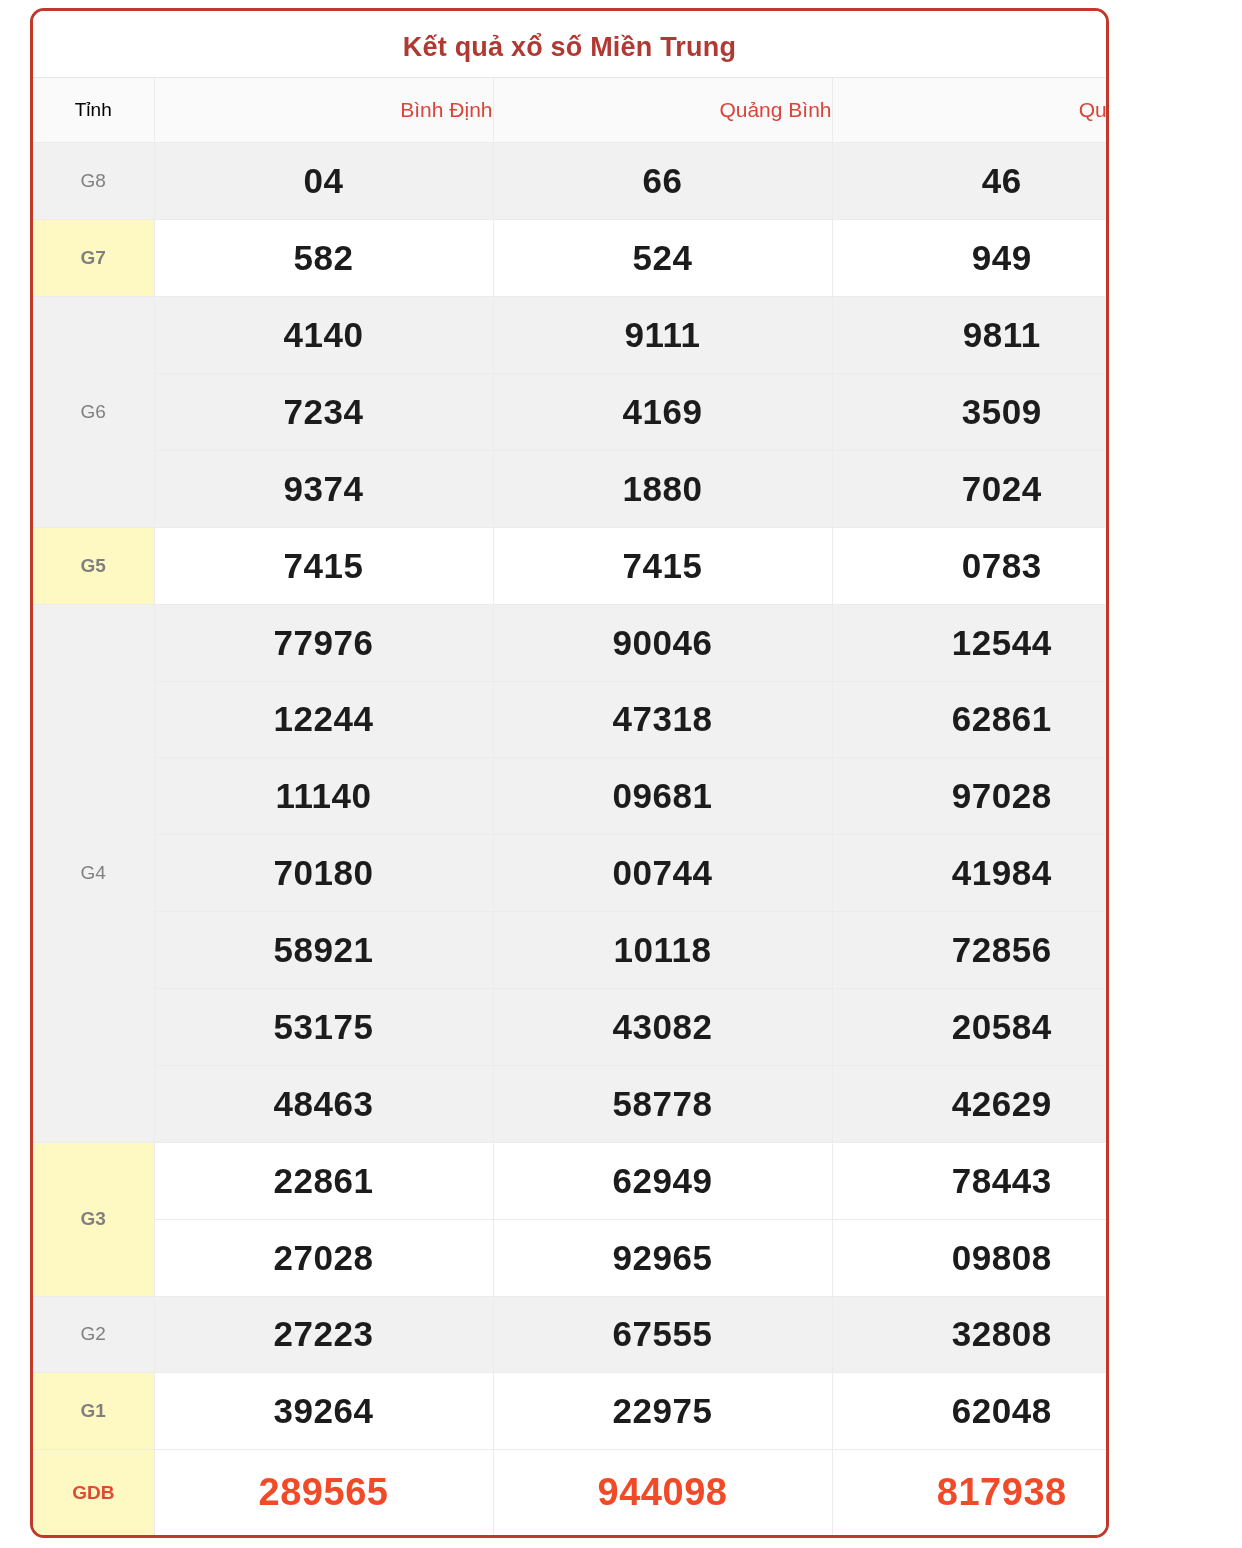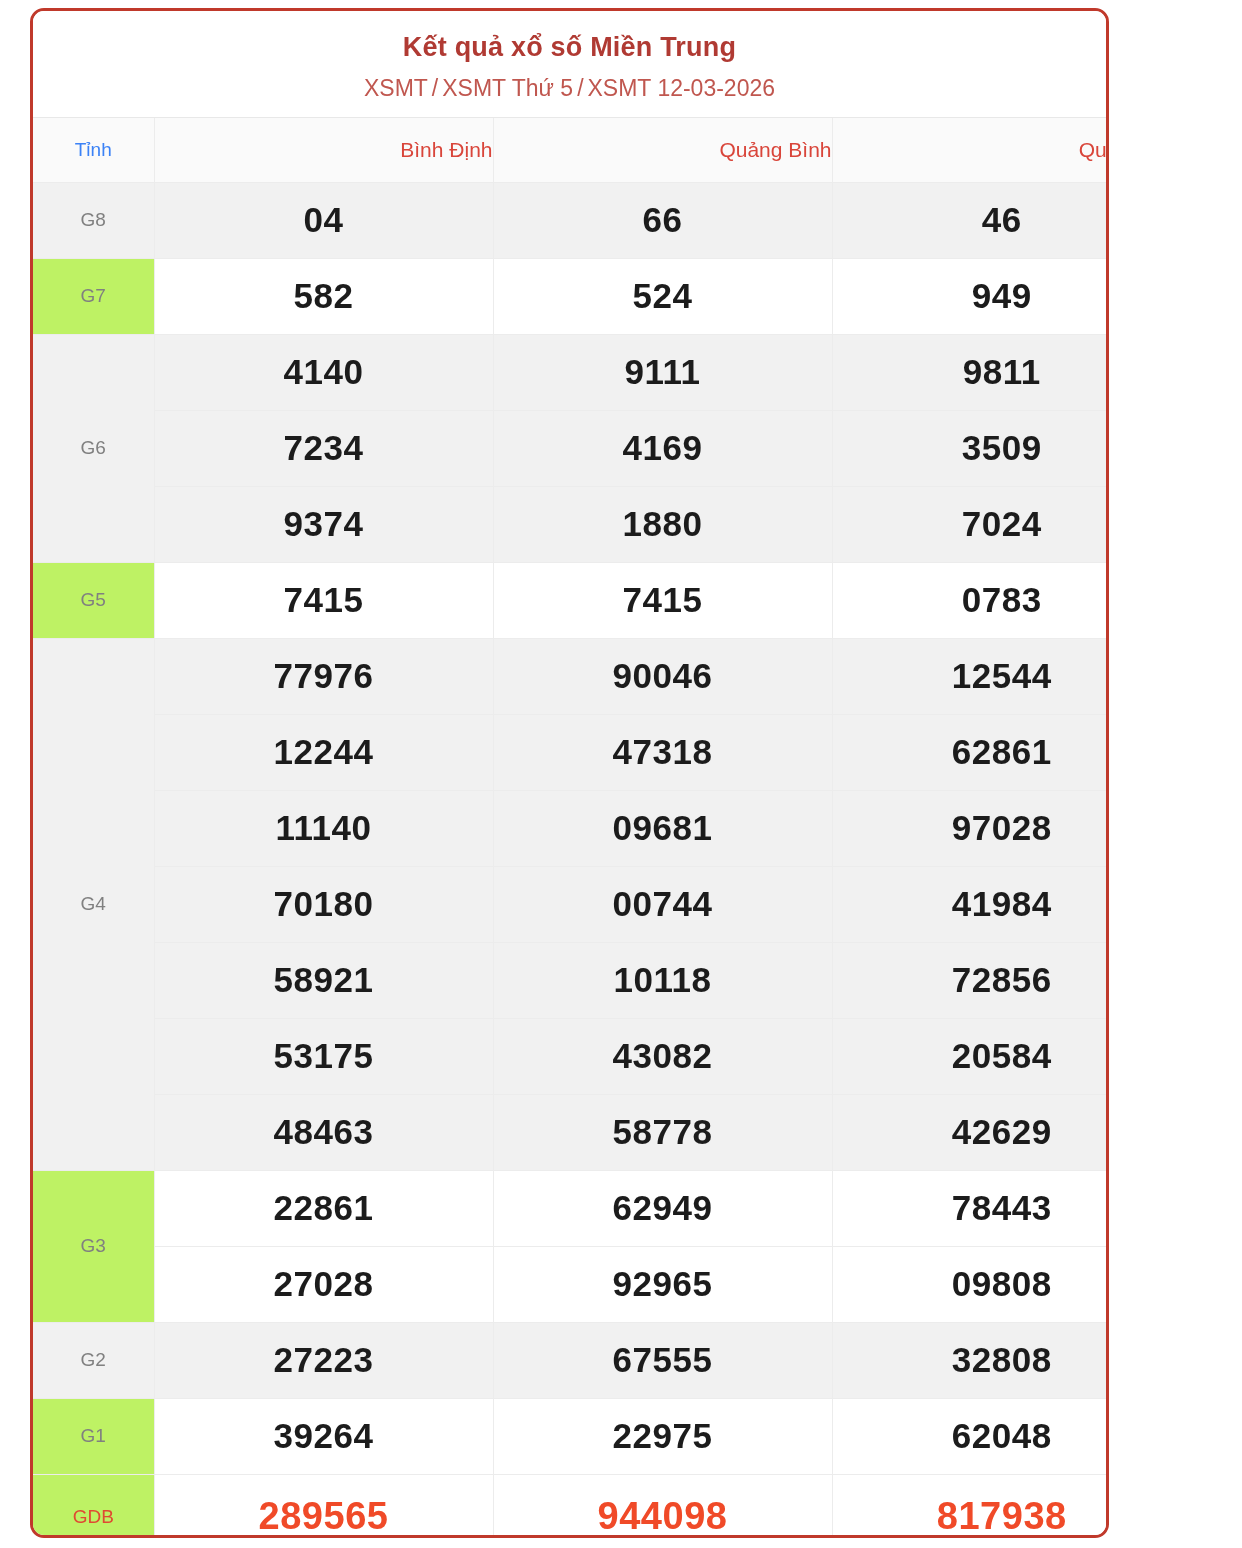--- a/index.html
+++ b/index.html
@@ -81,21 +81,21 @@
     text-align: center;
   }
   .result-table tr:first-child th { border-top: 1px solid #e8e8e8; }
   .result-table th.th-label,
   .result-table td.cell-label { border-left: none; }
 
   thead tr { background: #fafafa; }
   th.th-label {
     font-size: 19px;
     font-weight: normal;
-    color: #3b82f6;
+    color: #000000;
     height: 64px;
   }
   th.th-prov {
     font-size: 21px;
     font-weight: normal;
     color: #d9453a;
     height: 64px;
     text-align: right;
   }
 
@@ -125,33 +125,30 @@
     font-size: 38px;
     font-weight: bold;
   }
 
   td.group-cell {
     font-size: 19px;
     color: #808080;
     background: inherit;
   }
   tr.shade-gray td.group-cell { background: #f1f1f1; }
-  tr.shade-white td.group-cell { background: #bef264; }
+  tr.shade-white td.group-cell { background: #fef9c3; font-weight: bold; }
 </style>
 </head>
 <body>
 
 <div class="page">
   <div class="card">
 
     <div class="card-header">
       <h1 class="title">Kết quả xổ số Miền Trung</h1>
-      <div class="breadcrumb">
-        <span class="crumb">XSMT</span><span class="sep">/</span><span class="crumb">XSMT Thứ 5</span><span class="sep">/</span><span class="crumb">XSMT 12-03-2026</span>
-      </div>
     </div>
 
     <table class="result-table">
       <colgroup>
         <col class="c-label">
         <col class="c-prov">
         <col class="c-prov">
         <col class="c-prov">
       </colgroup>
       <thead>

